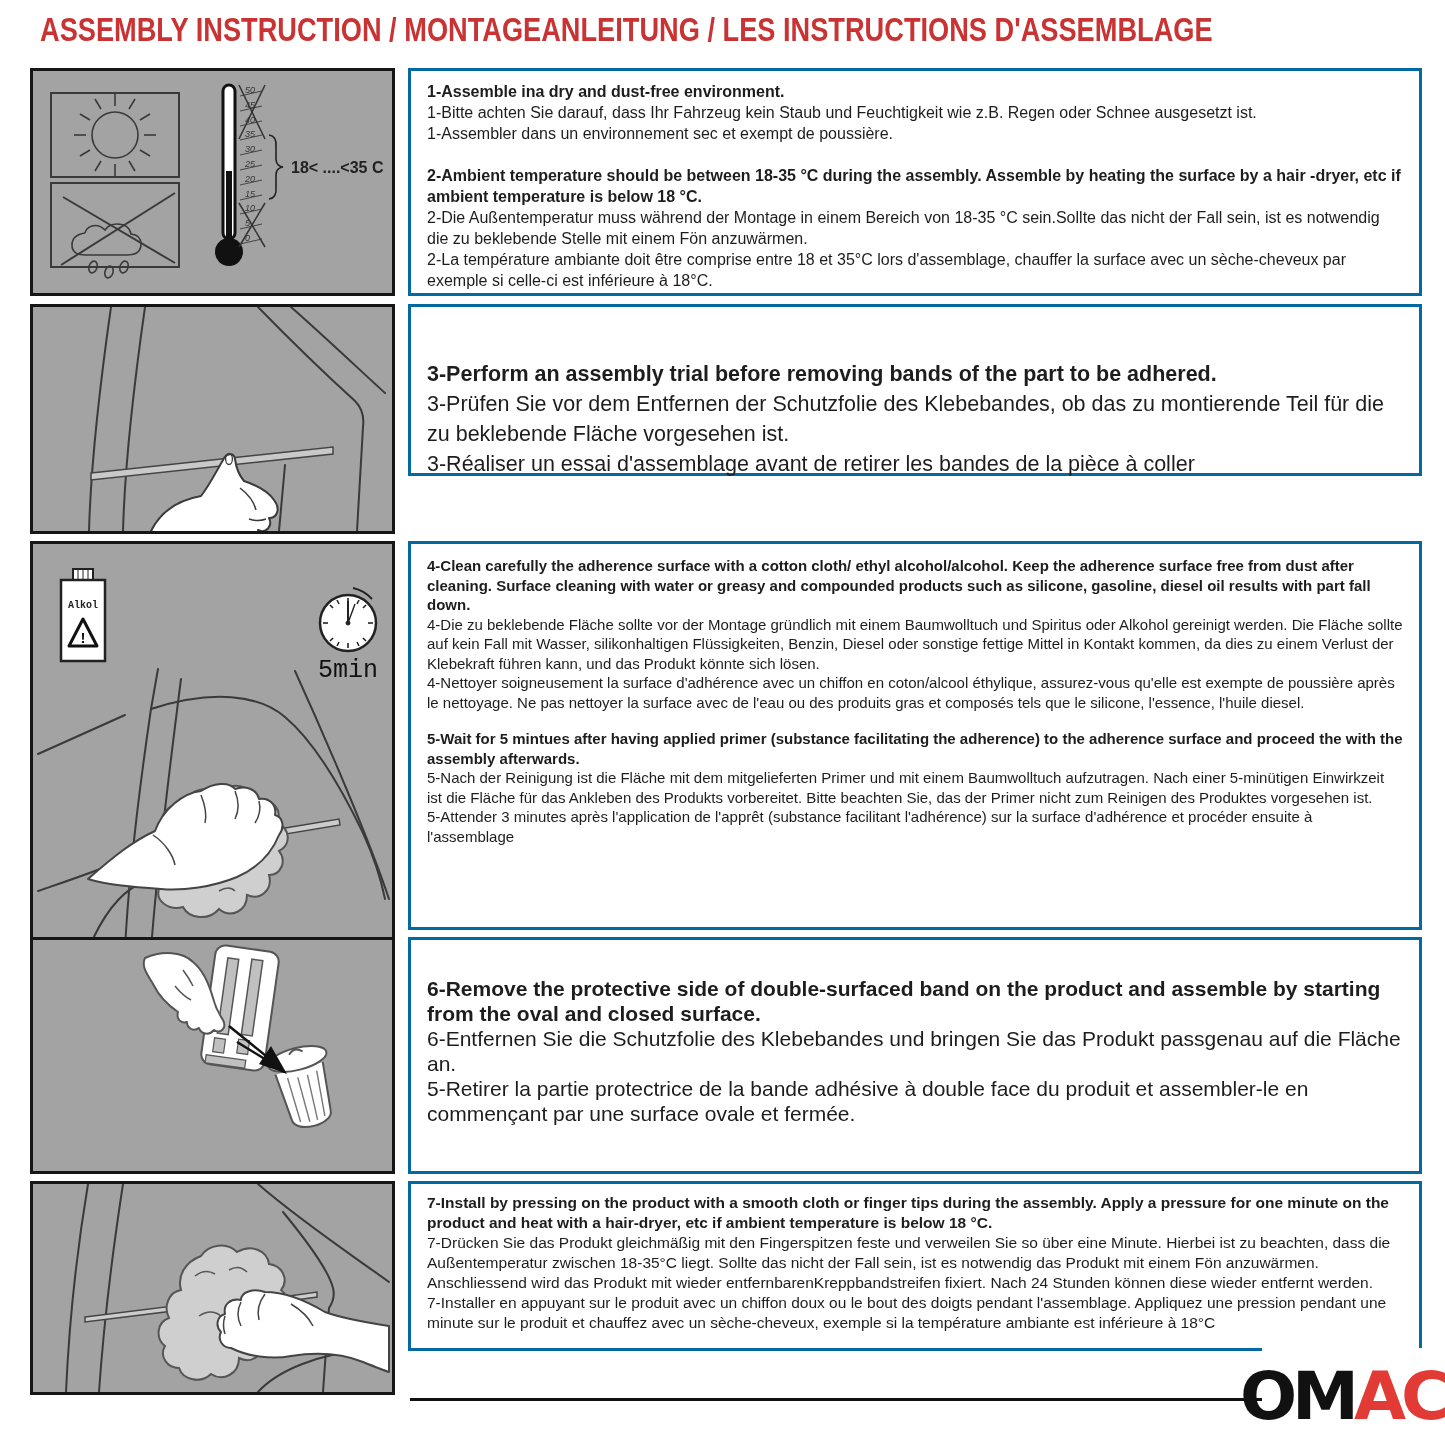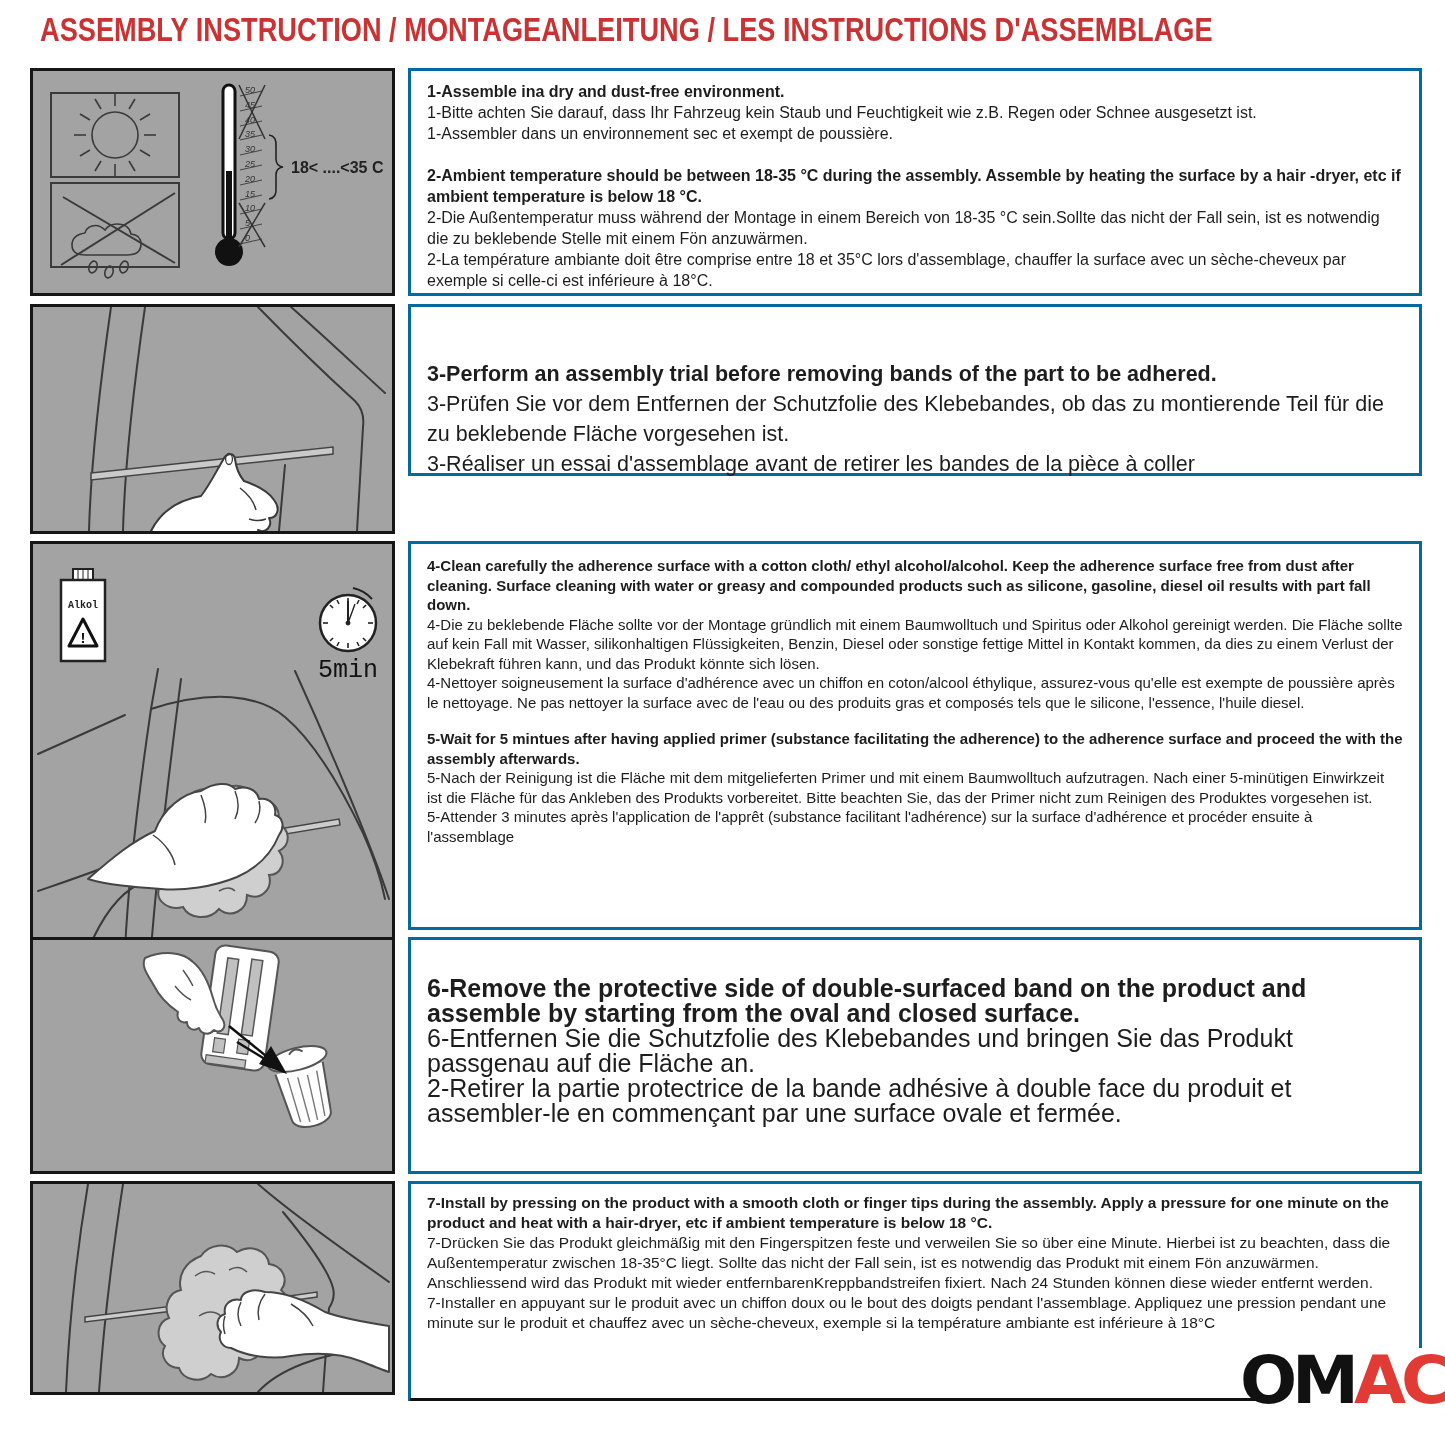--- a/index.html
+++ b/index.html
@@ -12,28 +12,28 @@
   .tbox p{margin:0;padding:0 16px;}
   .b{font-weight:bold;}
   .s1 p{font-size:16px;line-height:21px;}
   .s1{padding-top:10px;}
   .s1 .gap{margin-top:21px;}
   .s2 p{font-size:21.5px;line-height:30px;}
   .s2{padding-top:52px;}
   .s3 p{font-size:15px;line-height:19.5px;}
   .s3{padding-top:12px;}
   .s3 .gap{margin-top:17px;}
-  .s4 p{font-size:25px;line-height:25px;}
+  .s4 p{font-size:21px;line-height:25px;}
   .s4{padding-top:36px;}
   .s5 p{font-size:15.5px;line-height:20px;}
   .s5{padding-top:9px;}
   svg{display:block;}
   .footer-line{position:absolute;left:410px;top:1398px;width:858px;height:3px;background:#111;}
   .logo-wrap{position:absolute;left:1262px;top:1348px;width:183px;height:97px;background:#fff;
-             display:flex;justify-content:flex-end;}
+             display:flex;align-items:center;justify-content:flex-end;}
   .logo-text{font-family:"DejaVu Sans", sans-serif;font-weight:900;font-size:66px;
              letter-spacing:-5px;line-height:1;transform:scaleX(1.02);transform-origin:right center;}
   .logo-black{color:#111;}
   .logo-red{color:#e23a34;}
 </style>
 </head>
 <body>
 
 <div class="page">
 
@@ -243,21 +243,21 @@
       <g>
         <line x1="196" y1="86" x2="238" y2="120" stroke="#111" stroke-width="2.5"></line>
         <line x1="204" y1="102" x2="240" y2="124" stroke="#111" stroke-width="2.5"></line>
         <polygon points="254,134 226,124 238,106" fill="#111"></polygon>
       </g>
     </svg>
   </div>
   <div class="tbox s4" style="top:937px;height:237px;">
     <p class="b">6-Remove the protective side of double-surfaced band on the product and assemble by starting from the oval and closed surface.</p>
     <p>6-Entfernen Sie die Schutzfolie des Klebebandes und bringen Sie das Produkt passgenau auf die Fläche an.</p>
-    <p>2-Retirer la partie protectrice de la bande adhésive à double face du produit et assembler-le en commençant par une surface ovale et fermée.</p>
+    <p>5-Retirer la partie protectrice de la bande adhésive à double face du produit et assembler-le en commençant par une surface ovale et fermée.</p>
   </div>
 
   <div class="ibox" style="top:1181px;height:214px;">
     <svg viewBox="0 0 359 208" width="100%" height="100%">
       <g fill="none" stroke="#3a3a3a" stroke-width="2" stroke-linecap="round">
         <path d="M55,0 C45,60 36,140 33,208"></path>
         <path d="M90,0 C80,65 70,150 66,208"></path>
         <path d="M225,0 C265,35 320,72 356,98"></path>
         <path d="M250,28 C278,62 296,88 300,104 C302,112 300,118 296,124 L290,208"></path>
         <path d="M225,208 C245,186 285,170 340,164"></path>
@@ -275,21 +275,21 @@
         <path d="M356,142 C330,138 308,134 292,128 C272,116 250,108 232,108 C220,104 208,108 208,116 C198,114 190,120 192,130 C184,132 182,142 188,148 C184,156 190,164 198,164 C214,172 238,176 258,172 C284,168 310,170 330,178 C340,182 350,186 356,188 Z" fill="#fff" stroke="#444" stroke-width="2" stroke-linejoin="round"></path>
         <g stroke="#444" stroke-width="1.5" fill="none">
           <path d="M232,110 C226,118 224,128 226,136"></path>
           <path d="M208,118 C204,126 204,134 208,142"></path>
           <path d="M192,132 C190,138 190,144 192,150"></path>
           <path d="M258,120 C268,126 276,134 280,142"></path>
         </g>
       </g>
     </svg>
   </div>
-  <div class="tbox s5" style="top:1181px;height:220px;">
+  <div class="tbox s5" style="top:1181px;height:170px;">
     <p class="b">7-Install by pressing on the product with a smooth cloth or finger tips during the assembly. Apply a pressure for one minute on the product and heat with a hair-dryer, etc if ambient temperature is below 18 °C.</p>
     <p>7-Drücken Sie das Produkt gleichmäßig mit den Fingerspitzen feste und verweilen Sie so über eine Minute. Hierbei ist zu beachten, dass die Außentemperatur zwischen 18-35°C liegt. Sollte das nicht der Fall sein, ist es notwendig das Produkt mit einem Fön anzuwärmen. Anschliessend wird das Produkt mit wieder entfernbarenKreppbandstreifen fixiert. Nach 24 Stunden können diese wieder entfernt werden.</p>
     <p>7-Installer en appuyant sur le produit avec un chiffon doux ou le bout des doigts pendant l'assemblage. Appliquez une pression pendant une minute sur le produit et chauffez avec un sèche-cheveux, exemple si la température ambiante est inférieure à 18°C</p>
   </div>
 
   <div class="footer-line"></div>
   <div class="logo-wrap">
     <span class="logo-text">
       <span class="logo-black">OM</span><span class="logo-red">AC</span>
     </span>

